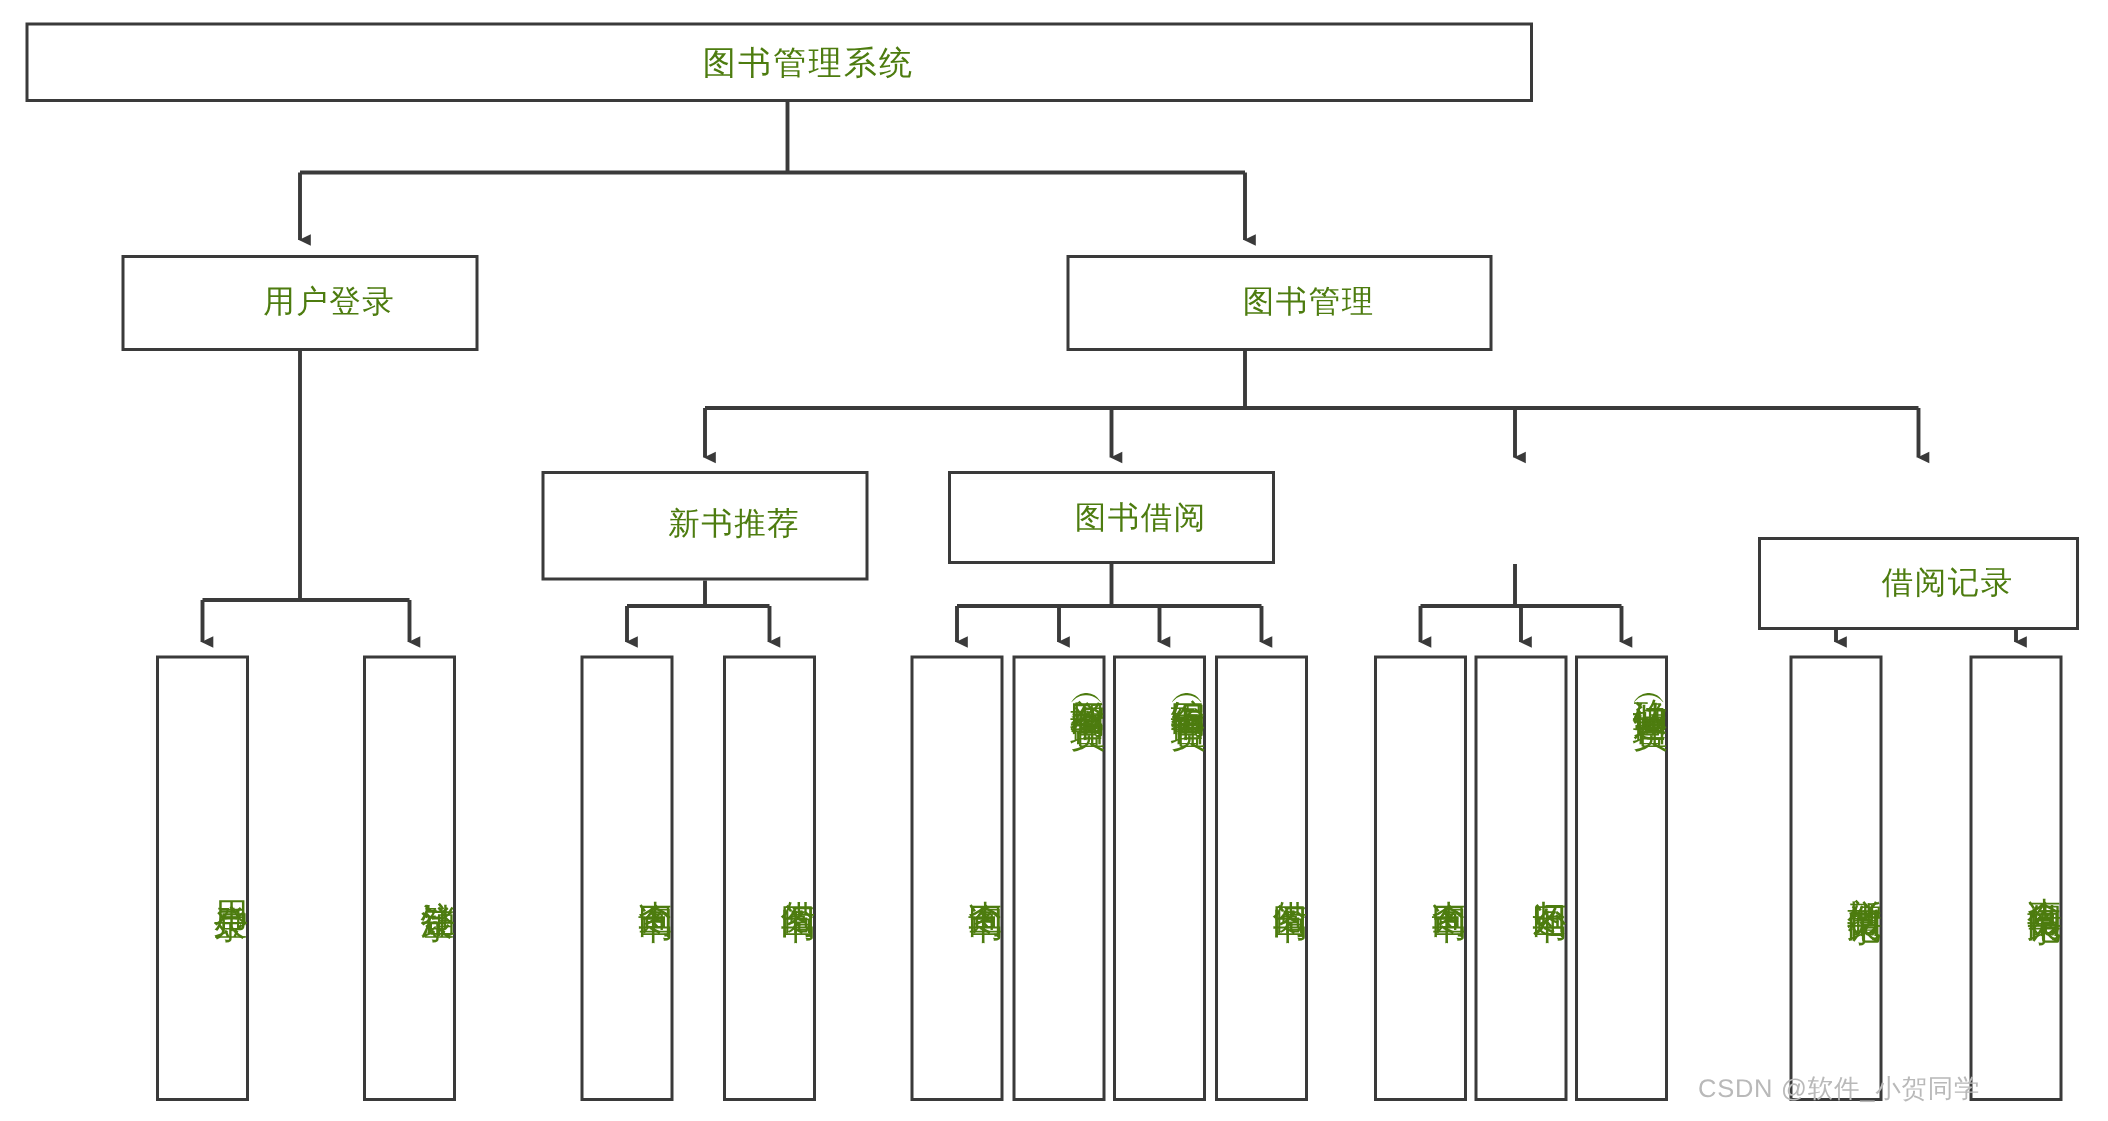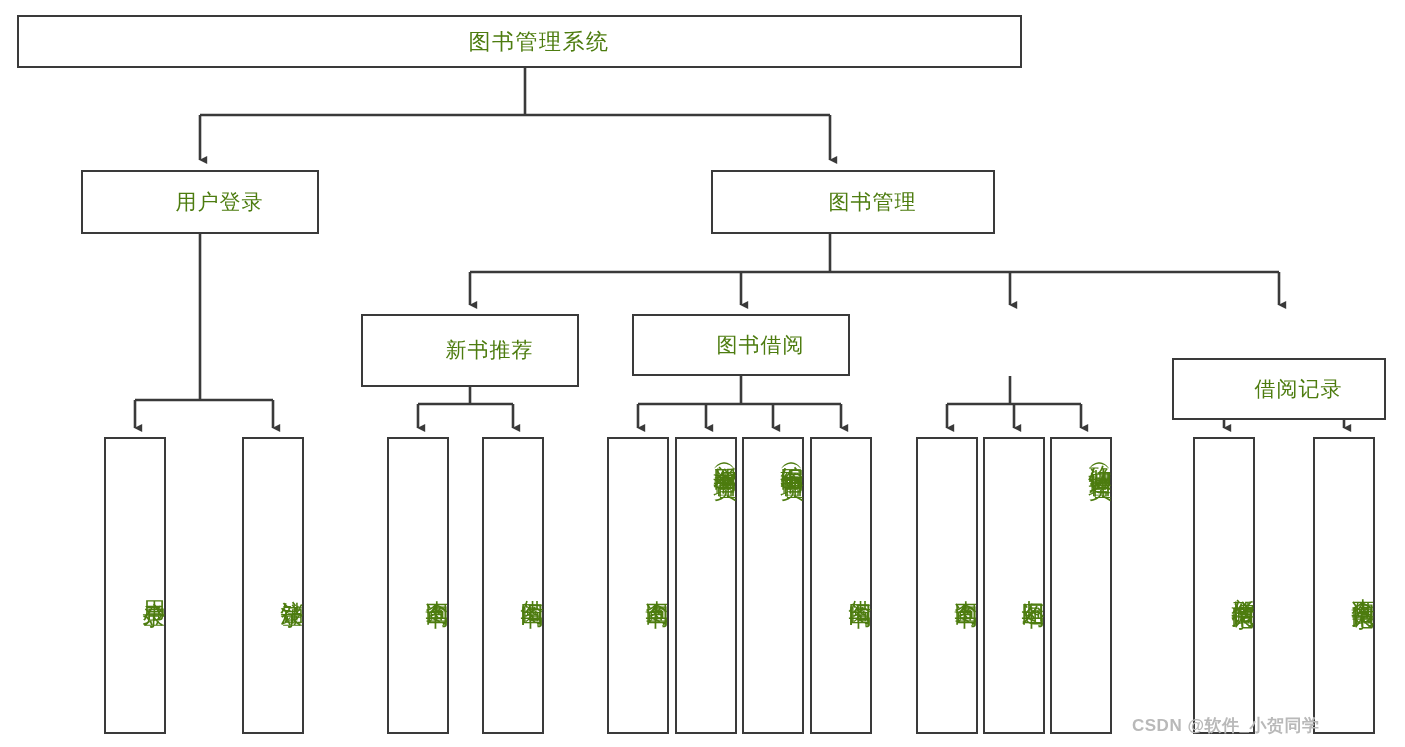--- a/index.html
+++ b/index.html
@@ -184,15 +184,15 @@
   <div class="node node-v" id="lf-10" style="left: 1050px; top: 437px; width: 62px; height: 297px;">
     <span class="node-label">确认归还（管理员）</span>
   </div>
   <div class="node node-v center-v" id="lf-11" style="left: 1193px; top: 437px; width: 62px; height: 297px;">
     <span class="node-label">新增借阅记录</span>
   </div>
   <div class="node node-v center-v" id="lf-12" style="left: 1313px; top: 437px; width: 62px; height: 297px;">
     <span class="node-label">查询借阅记录</span>
   </div>
 
-  <div class="watermark" id="watermark" style="left: 1132px; top: 714px; font-weight: bold;">CSDN @软件_小贺同学</div>
+  <div class="watermark" id="watermark" style="left: 1132px; top: 714px;">CSDN @软件_小贺同学</div>
 
 </div>
 
 </body></html>

